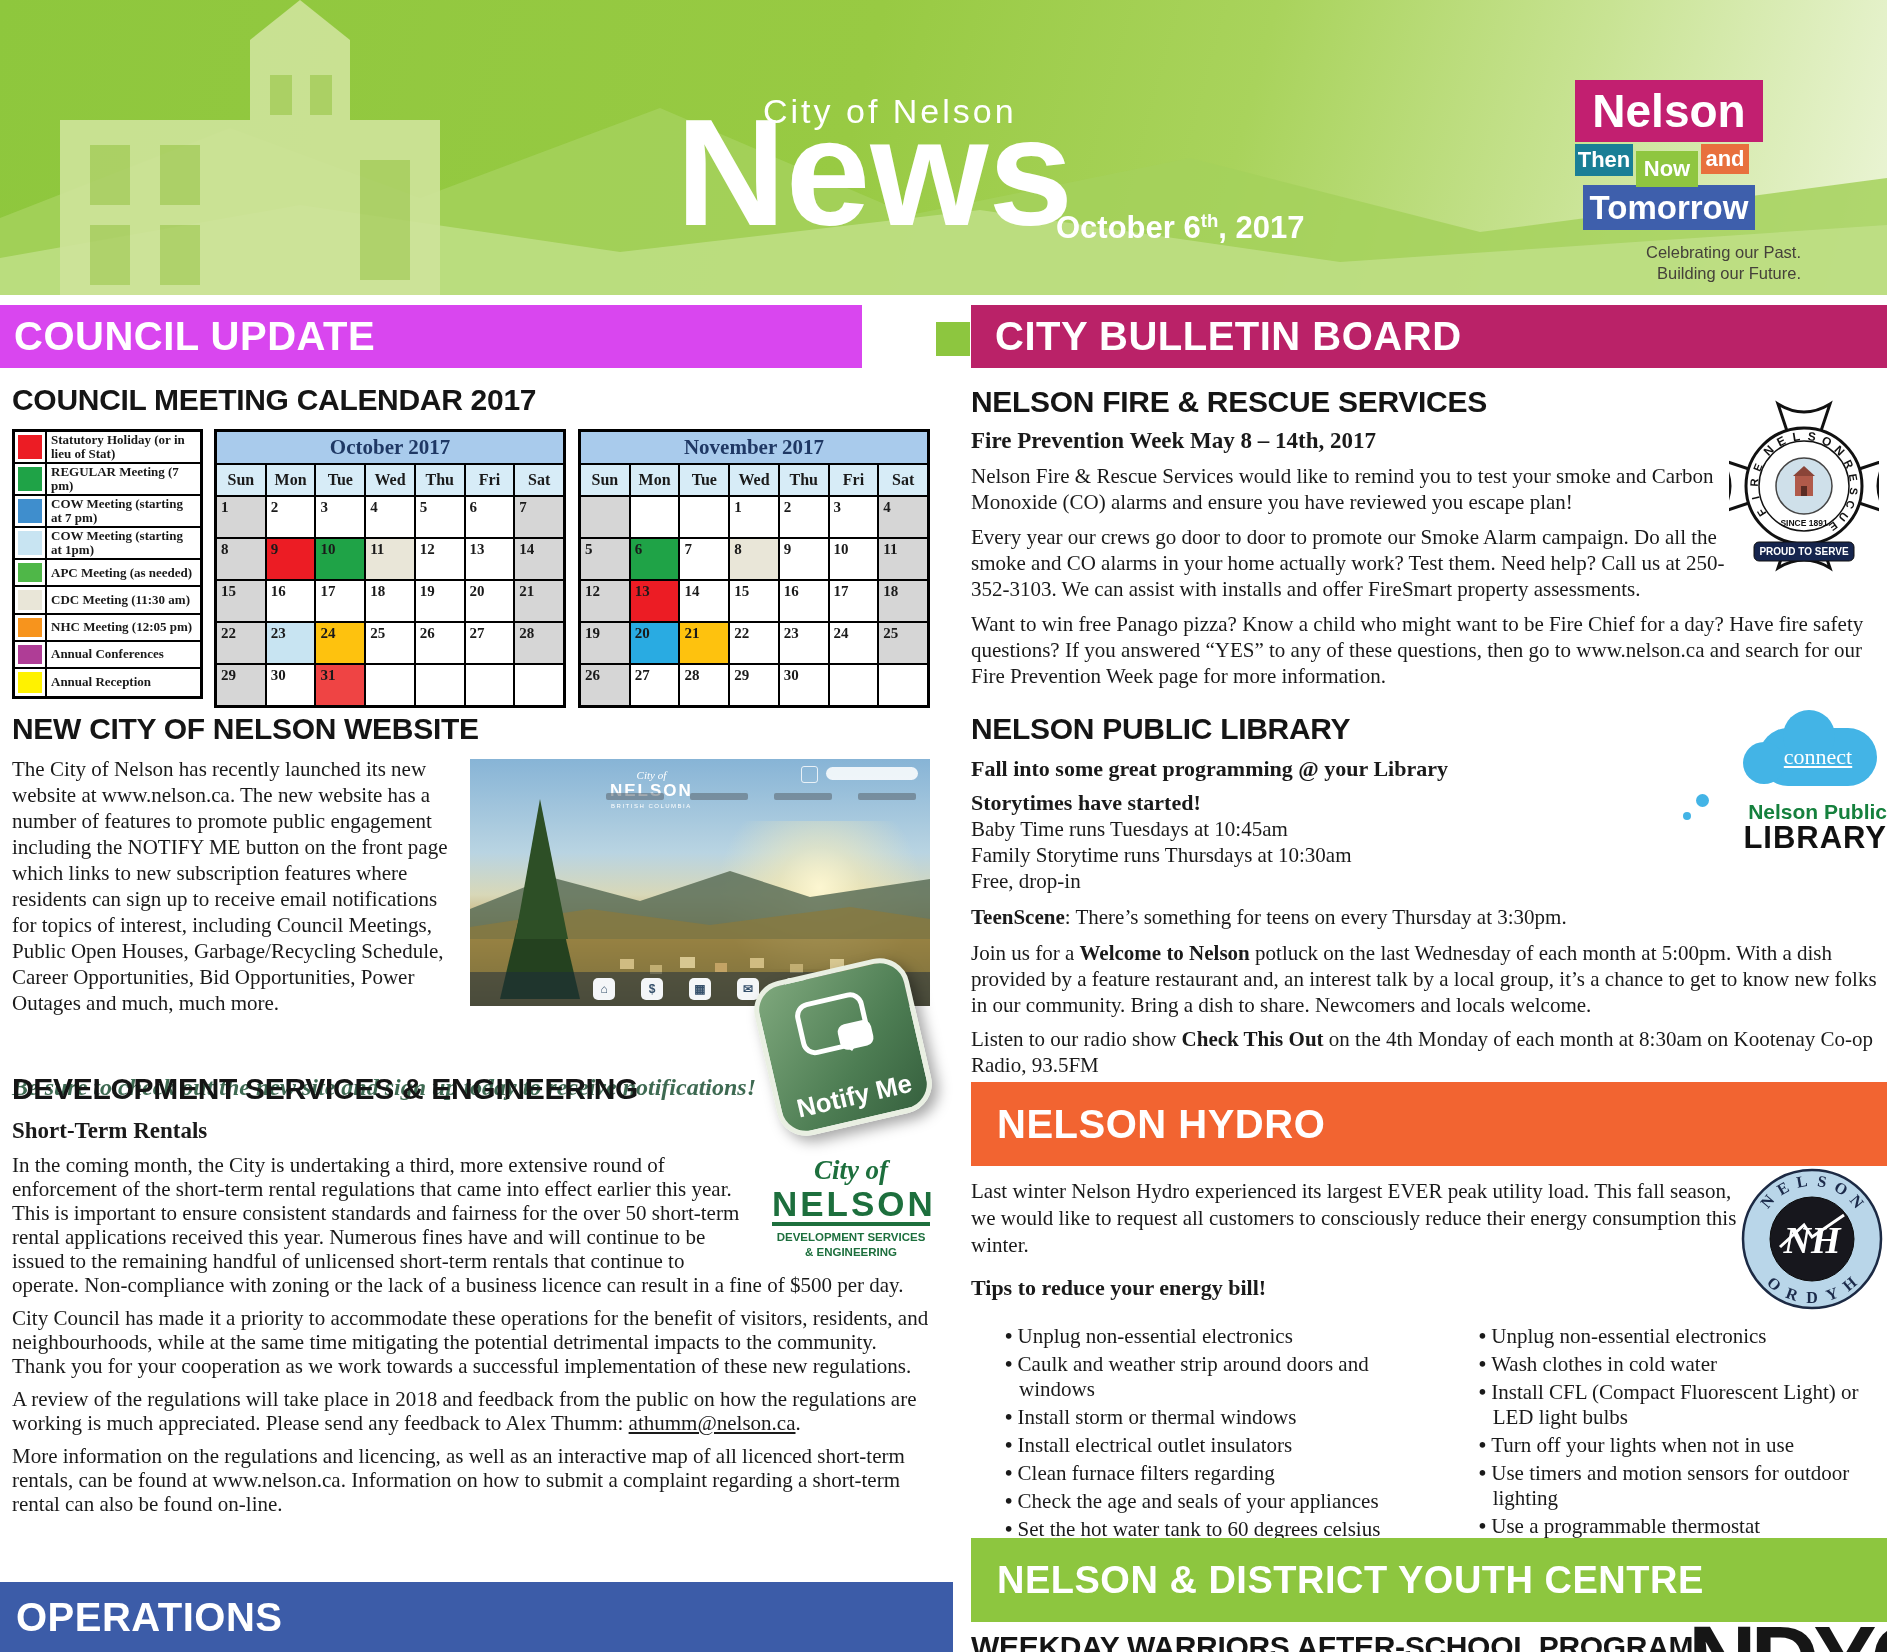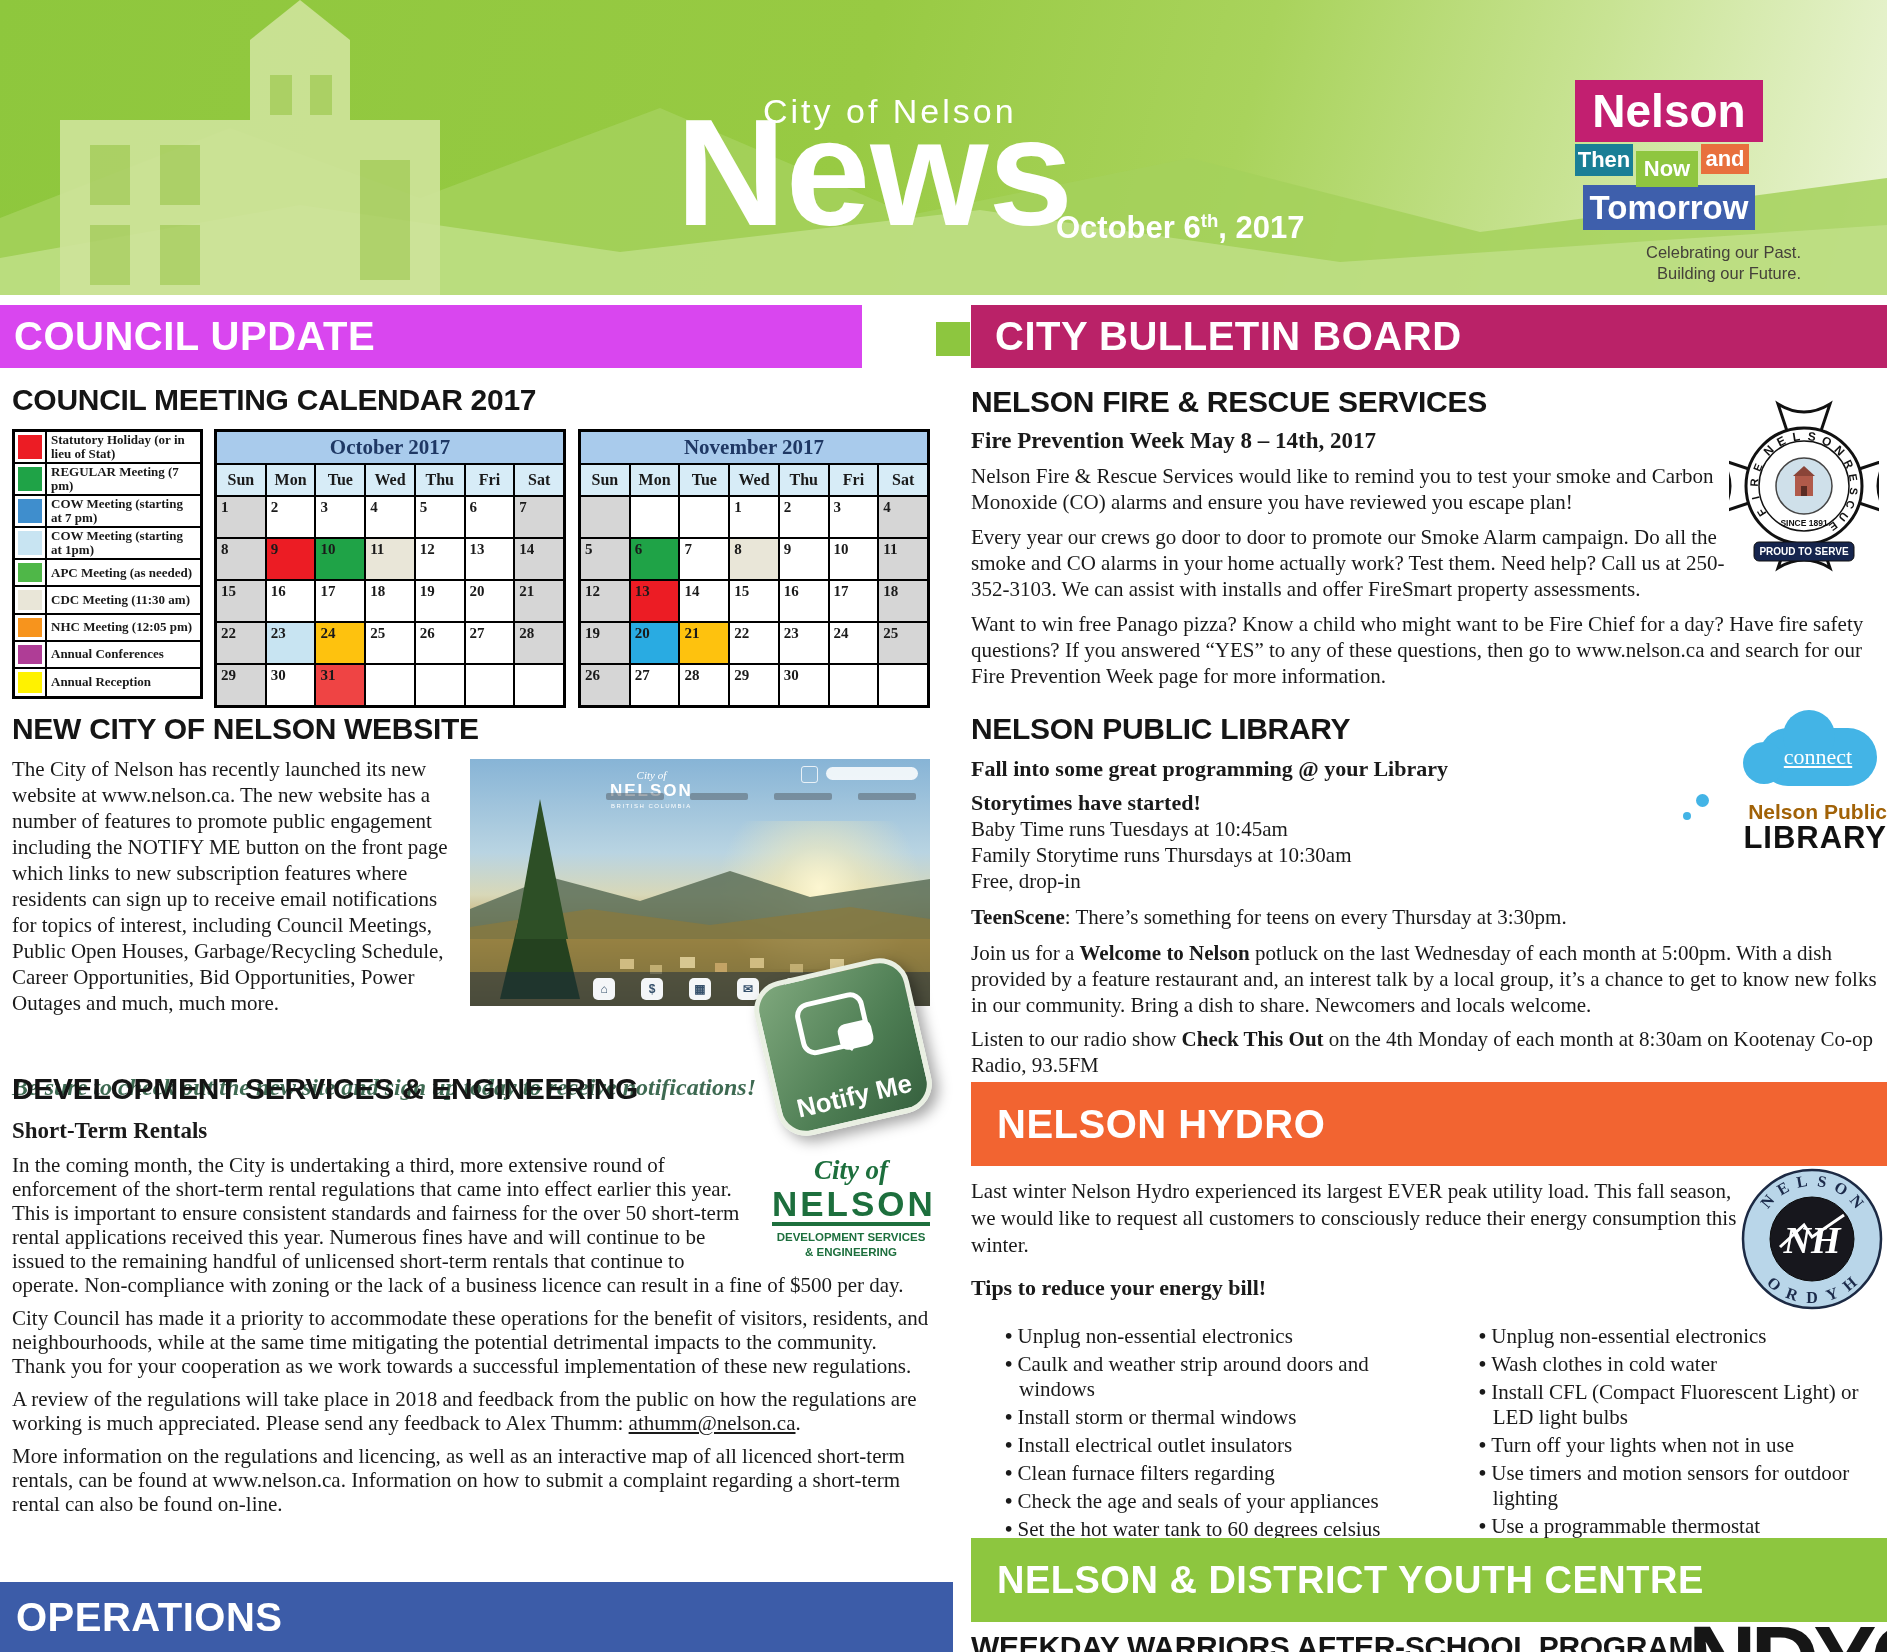--- a/index.html
+++ b/index.html
@@ -114,21 +114,21 @@
   .library .bld{font:bold 22px "Liberation Serif",serif;}
   .mt10{margin-top:10px;} .mt8{margin-top:8px;}
   .lib-logo{position:absolute;right:0;top:16px;width:200px;text-align:right;}
   .cloud{position:relative;width:118px;height:58px;background:#43b4e6;border-radius:30px;margin-left:72px;}
   .cloud:before{content:"";position:absolute;left:-16px;top:14px;width:42px;height:42px;background:#43b4e6;border-radius:50%;}
   .cloud:after{content:"";position:absolute;left:24px;top:-18px;width:52px;height:52px;background:#43b4e6;border-radius:50%;}
   .cloud span{position:absolute;left:0;top:16px;width:100%;text-align:center;
     font:22px "Liberation Serif",serif;color:#fff;z-index:2;text-decoration:underline;}
   .cloud-dot1{position:absolute;right:178px;top:66px;width:13px;height:13px;border-radius:50%;background:#43b4e6;}
   .cloud-dot2{position:absolute;right:196px;top:84px;width:8px;height:8px;border-radius:50%;background:#43b4e6;}
-  .lib-l1{font:bold 21px "Liberation Sans",sans-serif;color:#a16207;margin-top:14px;}
+  .lib-l1{font:bold 21px "Liberation Sans",sans-serif;color:#15803d;margin-top:14px;}
   .lib-l2{font:bold 31px/0.9 "Liberation Sans",sans-serif;color:#111;letter-spacing:1px;}
 
   .hydro{left:971px;top:1178px;width:916px;}
   .hydro .p1{width:790px;font:21px/27px "Liberation Serif",serif;}
   .hydro-logo{position:absolute;right:2px;top:-12px;}
   .tips-title{font:bold 22px "Liberation Serif",serif;margin-top:16px;}
   .tips{display:flex;margin-top:8px;}
   .tips ul{list-style:none;margin:12px;padding:0;}
   .tips ul.t-left{margin-left:28px;width:438px;}
   .tips ul.t-right{margin-left:42px;width:420px;}

